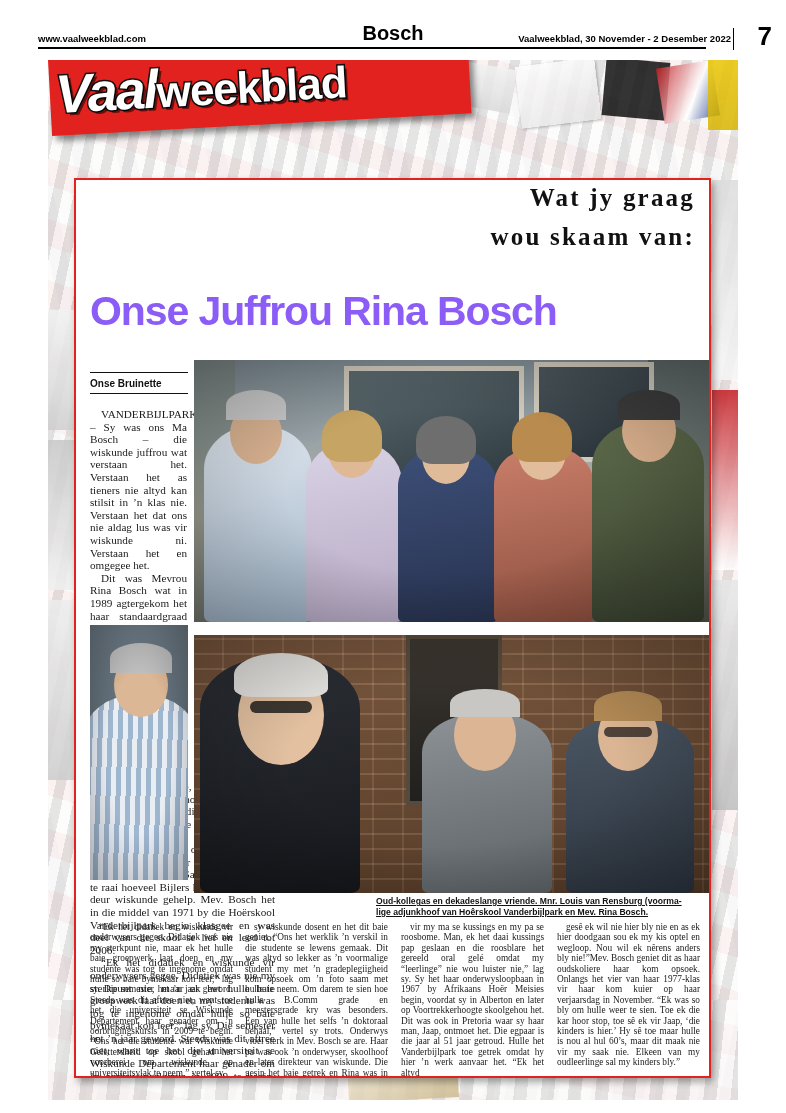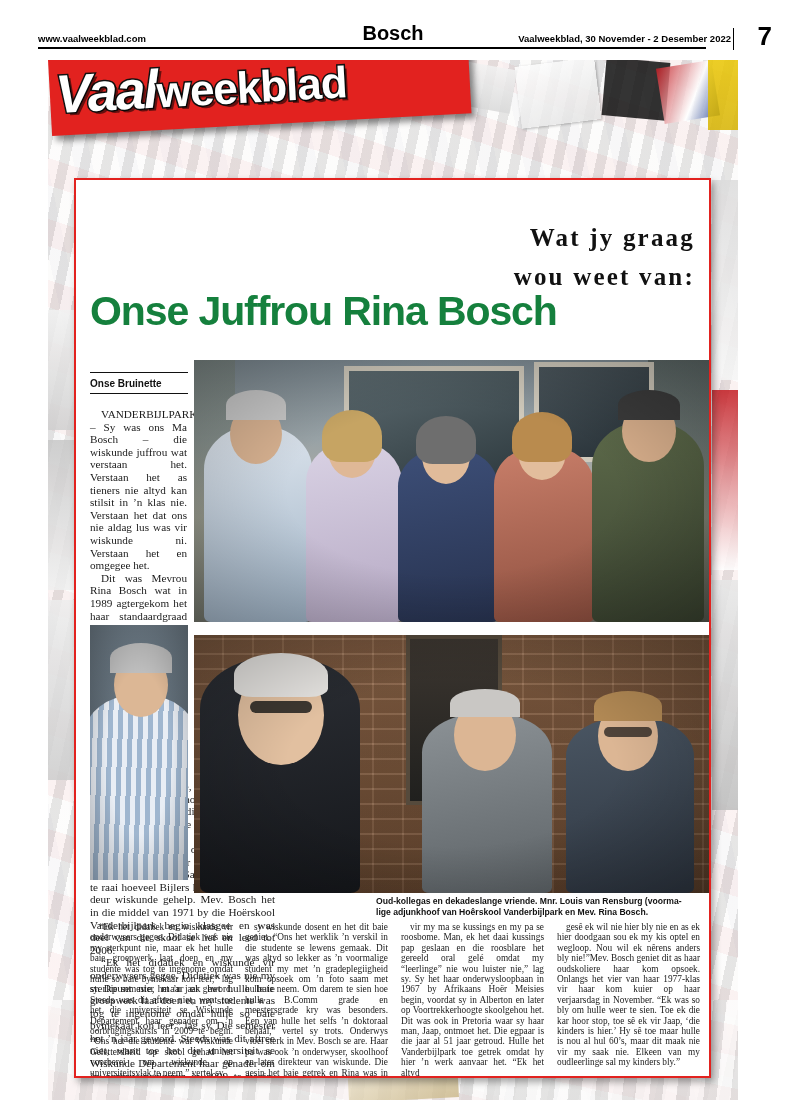--- a/index.html
+++ b/index.html
@@ -96,30 +96,30 @@
     box-shadow:3px 4px 7px rgba(0,0,0,.35);
     overflow:hidden;
   }
 
   
   .kicker{
     position:absolute; right:14px; top:-2px; width:380px;
     text-align:right;
     font-family:"Liberation Serif", serif;
     font-weight:bold; font-size:25px; line-height:39px;
-    letter-spacing:2.2px; color:#111;margin-top:40px;
+    letter-spacing:2.2px; color:#111;
   }
   .kicker .k2{ display:block; }
 
   
   .headline{
     position:absolute; left:14px; top:82px; width:620px;
     font-family:"Liberation Sans", sans-serif;
     font-weight:bold; font-size:41px; line-height:45px;
-    color:#15803d; letter-spacing:-1.1px;
+    color:#8b5cf6; letter-spacing:-1.1px;
   }
 
   
   .byline{
     position:absolute; left:14px; top:192px; width:98px;
     font-family:"Liberation Sans", sans-serif;
     font-weight:bold; font-size:10px; color:#111;
     border-top:1.6px solid #111;
     border-bottom:1.1px solid #111;
     padding:5px 0 4px 0;
@@ -177,21 +177,21 @@
   .bcol{
     position:absolute; top:0; width:143px;
     font-size:9.3px; line-height:10.4px;
     color:#1a1a1a; text-align:justify; hyphens:auto;
   }
   .bcol p{ margin:0; text-indent:9px; }
   .bc1{ left:0; }
   .bc2{ left:155px; }
   .bc3{ left:311px; }
   .bc4{ left:467px; }
-  .cap-sub{ display:block; }
+  .cap-sub{ display:block;text-decoration:underline; }
 
   
   .ph-bg{ position:absolute; inset:0; }
   .person{ position:absolute; bottom:0; border-radius:46% 46% 6% 6% / 22% 22% 3% 3%; }
   .head{ position:absolute; border-radius:50%; }
   .vignette{ position:absolute; inset:0; background:radial-gradient(ellipse at center, rgba(0,0,0,0) 45%, rgba(0,0,0,.28) 100%); }
 </style>
 </head>
 <body>
 
@@ -229,21 +229,21 @@
 
   <div class="red-banner"></div>
   <div class="masthead-logo">
     <span>Vaal</span><span class="m2">weekblad</span>
   </div>
 
   <div class="article-card">
 
     <div class="kicker">
       <span class="k2">Wat jy graag</span>
-      <span class="k2">wou weet van:</span>
+      <span class="k2">wou skaam van:</span>
     </div>
 
     <h1 class="headline">
       <span>Onse Juffrou Rina Bosch</span><br>
     </h1>
 
     <div class="byline">Onse Bruinette</div>
 
     <div class="col-lead">
       <p>VANDERBIJLPARK. – Sy was ons Ma Bosch – die wiskunde juffrou wat verstaan het. Verstaan het as tieners nie altyd kan stilsit in ’n klas nie. Verstaan het dat ons nie aldag lus was vir wiskunde ni. Verstaan het en omgegee het.</p>

